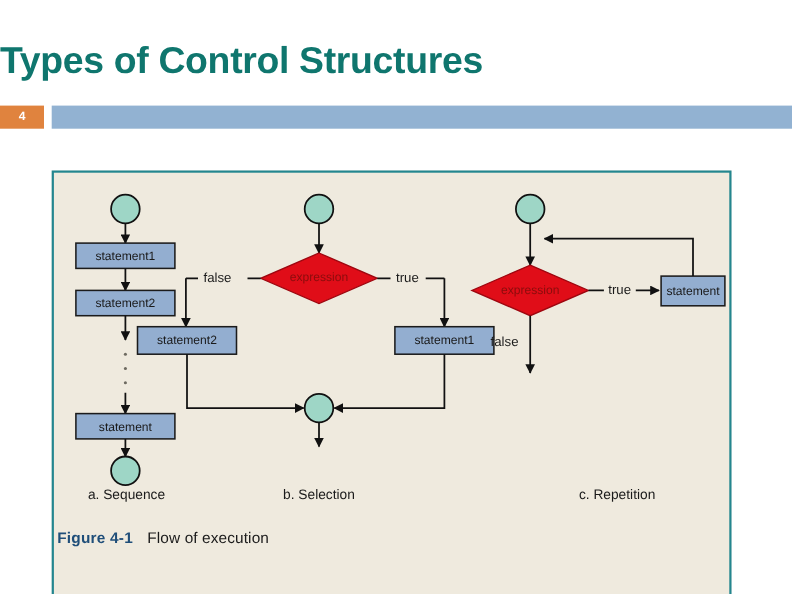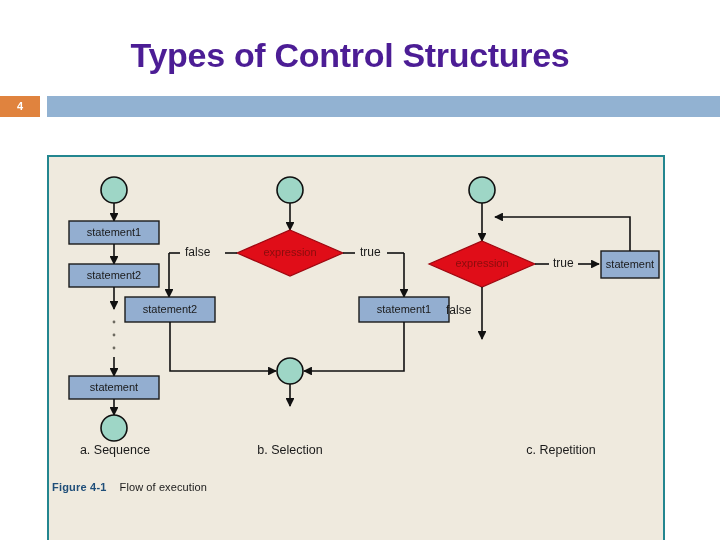--- a/index.html
+++ b/index.html
@@ -14,26 +14,26 @@
     overflow: hidden;
     font-family: "Liberation Sans", sans-serif;
   }
 
   
   #slide-title {
     position: absolute;
     left: 0;
     top: 36px;
     width: 700px;
-    text-align: center;
+    text-align: left;
     font-family: "Liberation Sans", sans-serif;
     font-weight: bold;
     font-size: 34px;
     letter-spacing: -0.3px;
-    color: #4c1d95;
+    color: #0f766e;
     text-shadow: 1px 1px 0 rgba(255,255,255,0.85);
     white-space: nowrap;
   }
 
   #header-rule {
     position: absolute;
     left: 0;
     top: 96px;
     width: 720px;
     height: 21px;
@@ -71,21 +71,21 @@
     border: 2px solid #23868f;
     box-sizing: border-box;
   }
   #figure-svg { display: block; }
 
   #figure-caption {
     position: absolute;
     left: 52px;
     top: 481px;
     font-family: "Liberation Sans", sans-serif;
-    font-size: 11px;
+    font-size: 14px;
     white-space: nowrap;
   }
   #figure-caption .fig-label {
     font-weight: bold;
     color: #1f4e79;
     letter-spacing: 0.2px;
   }
   #figure-caption .fig-text {
     color: #1a1a1a;
     margin-left: 13px;

